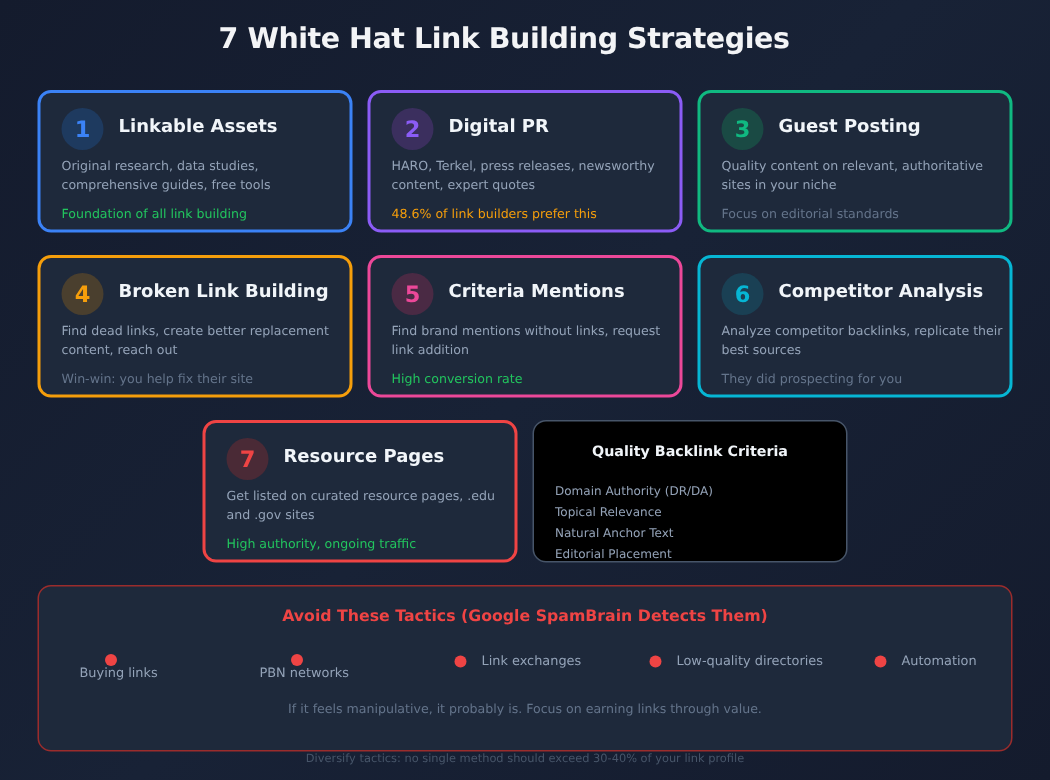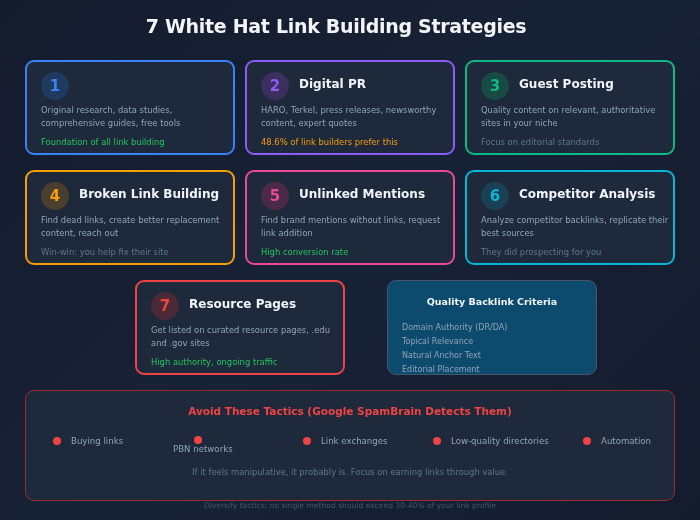--- a/index.html
+++ b/index.html
@@ -31,21 +31,21 @@
   .card-desc {
     position: absolute; left: 14px; top: 42px; width: 190px;
     font-size: 8.4px; line-height: 13px; color: #94a3b8;
   }
   .card-note {
     position: absolute; left: 14px; top: 75px; font-size: 8.4px;
     white-space: nowrap;
   }
   .criteria {
     position: absolute; left: 355px; top: 280px; width: 210px; height: 95px;
-    background: #0c4a6e; border: 1px solid #475569; border-radius: 9px; margin-left: 32px;
+    background: #000000; border: 1px solid #475569; border-radius: 9px;
   }
   .criteria-title {
     position: absolute; left: 0; top: 15px; width: 100%; text-align: center;
     font-size: 9.5px; font-weight: bold; color: #f1f5f9;
   }
   .criteria-list {
     position: absolute; left: 14px; top: 40px; list-style: none;
   }
   .criteria-list li {
     font-size: 8px; line-height: 14px; color: #94a3b8; white-space: nowrap;
@@ -75,20 +75,21 @@
     font-size: 7.6px; color: #475569;
   }
 </style>
 </head>
 <body>
 
 <div class="title">7 White Hat Link Building Strategies</div>
 
 <div class="card" style="left: 25px; top: 60px; border-color: rgb(59, 130, 246);">
   <div class="badge" style="background: rgb(30, 58, 95); color: rgb(59, 130, 246);">1</div>
+  <div class="card-title">Linkable Assets</div>
   <div class="card-desc">Original research, data studies, comprehensive guides, free tools</div>
   <div class="card-note" style="color: rgb(34, 197, 94);">Foundation of all link building</div>
 </div>
 
 <div class="card" style="left: 245px; top: 60px; border-color: rgb(139, 92, 246);">
   <div class="badge" style="background: rgb(59, 47, 94); color: rgb(139, 92, 246);">2</div>
   <div class="card-title">Digital PR</div>
   <div class="card-desc">HARO, Terkel, press releases, newsworthy content, expert quotes</div>
   <div class="card-note" style="color: rgb(245, 158, 11);">48.6% of link builders prefer this</div>
 </div>
@@ -102,21 +103,21 @@
 
 <div class="card" style="left: 25px; top: 170px; border-color: rgb(245, 158, 11);">
   <div class="badge" style="background: rgb(74, 63, 46); color: rgb(245, 158, 11);">4</div>
   <div class="card-title">Broken Link Building</div>
   <div class="card-desc">Find dead links, create better replacement content, reach out</div>
   <div class="card-note" style="color: rgb(100, 116, 139);">Win-win: you help fix their site</div>
 </div>
 
 <div class="card" style="left: 245px; top: 170px; border-color: rgb(236, 72, 153);">
   <div class="badge" style="background: rgb(74, 42, 68); color: rgb(236, 72, 153);">5</div>
-  <div class="card-title">Unlinked Mentions</div>
+  <div class="card-title">Criteria Mentions</div>
   <div class="card-desc">Find brand mentions without links, request link addition</div>
   <div class="card-note" style="color: rgb(34, 197, 94);">High conversion rate</div>
 </div>
 
 <div class="card" style="left: 465px; top: 170px; border-color: rgb(6, 182, 212);">
   <div class="badge" style="background: rgb(26, 64, 84); color: rgb(6, 182, 212);">6</div>
   <div class="card-title">Competitor Analysis</div>
   <div class="card-desc">Analyze competitor backlinks, replicate their best sources</div>
   <div class="card-note" style="color: rgb(100, 116, 139);">They did prospecting for you</div>
 </div>
@@ -133,21 +134,21 @@
   <ul class="criteria-list">
     <li>Domain Authority (DR/DA)</li>
     <li>Topical Relevance</li>
     <li>Natural Anchor Text</li>
     <li>Editorial Placement</li>
   </ul>
 </div>
 
 <div class="avoid">
   <div class="avoid-title">Avoid These Tactics (Google SpamBrain Detects Them)</div>
-  <div class="avoid-item" style="left:27px;">
+  <div class="avoid-item" style="left:27px;flex-direction:column;">
     <span class="dot"></span>
     <span>Buying links</span>
   </div>
   <div class="avoid-item" style="left:147px;flex-direction:column;">
     <span class="dot"></span>
     <span>PBN networks</span>
   </div>
   <div class="avoid-item" style="left:277px;">
     <span class="dot"></span>
     <span>Link exchanges</span>

